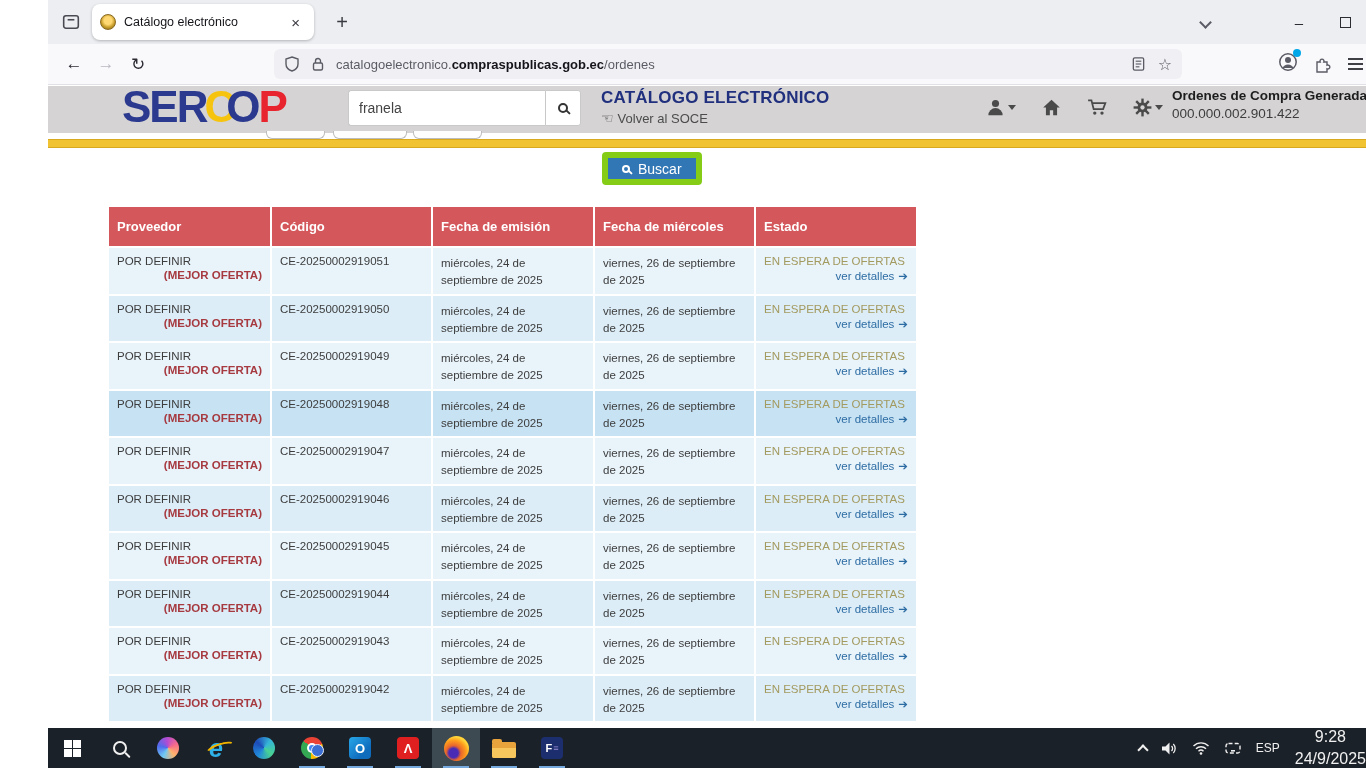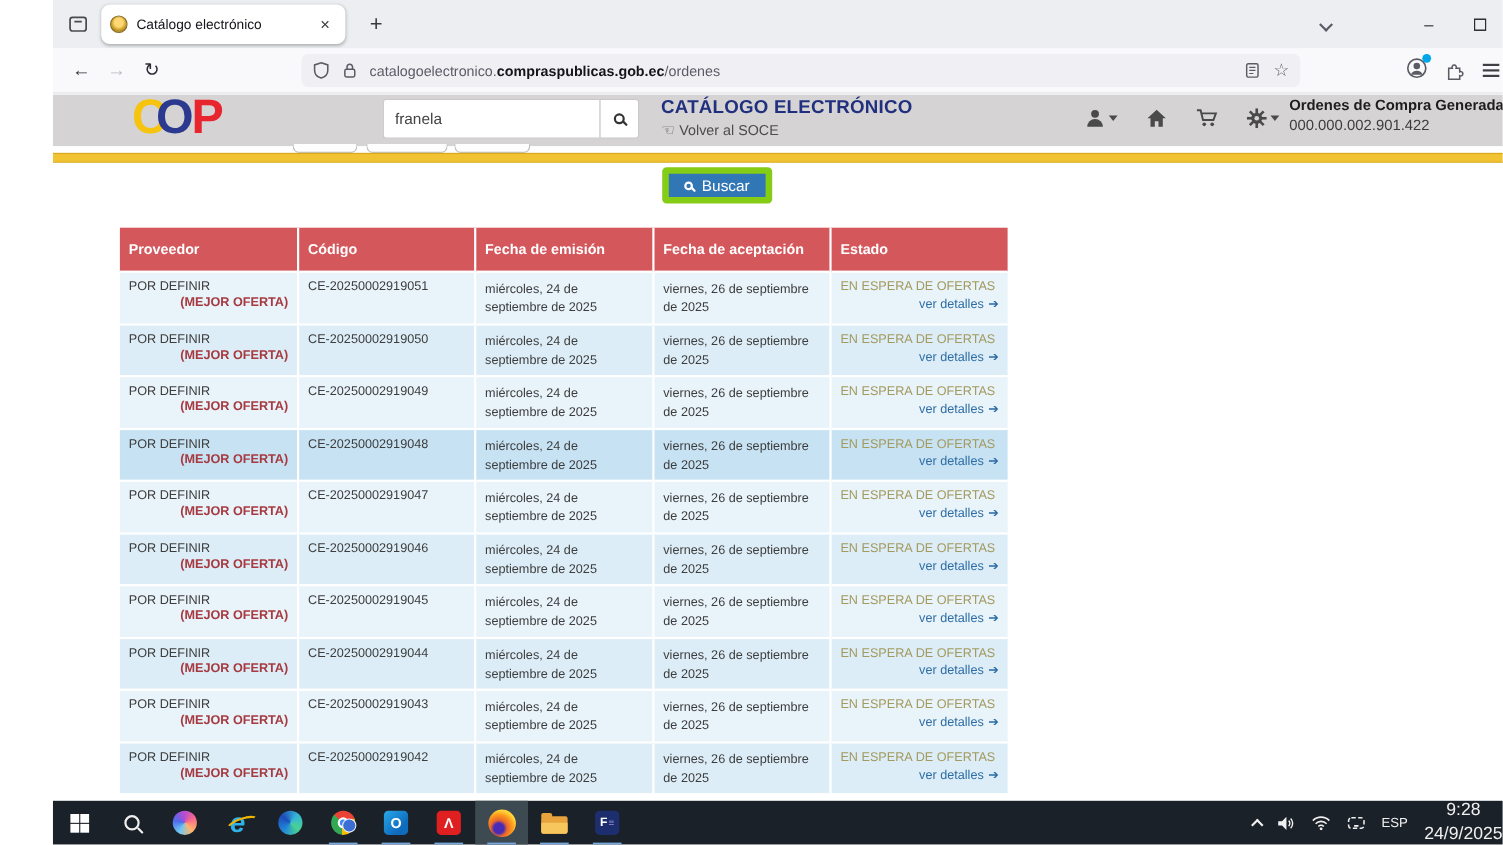--- a/index.html
+++ b/index.html
@@ -202,20 +202,21 @@
       <span class="burger" style="margin-right:12px;">
           <span></span>
           <span></span>
           <span></span>
         </span>
     </div>
   </div>
 
   <div class="siteheader">
     <div class="logo">
+      <span class="ser">SER</span>
         <span class="c">C</span>
         <span class="o">O</span>
         <span class="p">P</span>
     </div>
     <div class="searchbox">
       <input type="text" value="franela" style="">
       <span class="sbtn">
           <span class="lens"></span>
         </span>
     </div>
@@ -285,21 +286,21 @@
           <col class="c2">
           <col class="c3">
           <col class="c4">
           <col class="c5">
         </colgroup>
       <thead>
         <tr>
           <th>Proveedor</th>
           <th>Código</th>
           <th>Fecha de emisión</th>
-          <th>Fecha de aceptación</th>
+          <th>Fecha de miércoles</th>
           <th>Estado</th>
         </tr>
       </thead>
       <tbody>
     <tr>
       <td>
         <div>POR DEFINIR</div>
         <div class="cell-right mejor">(MEJOR OFERTA)</div>
       </td>
       <td>CE-20250002919051</td>

